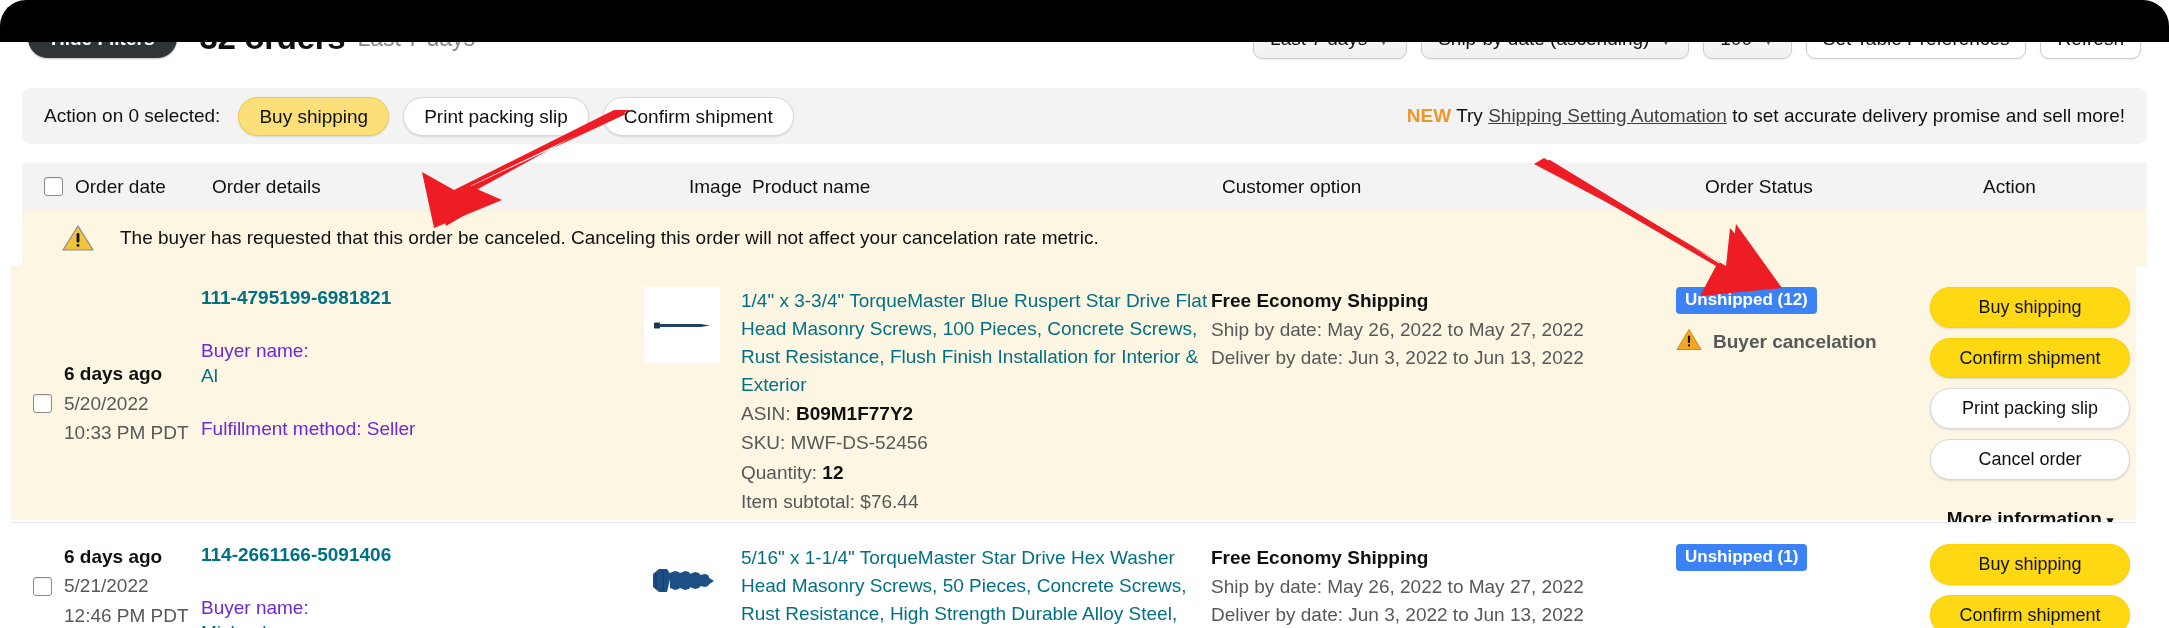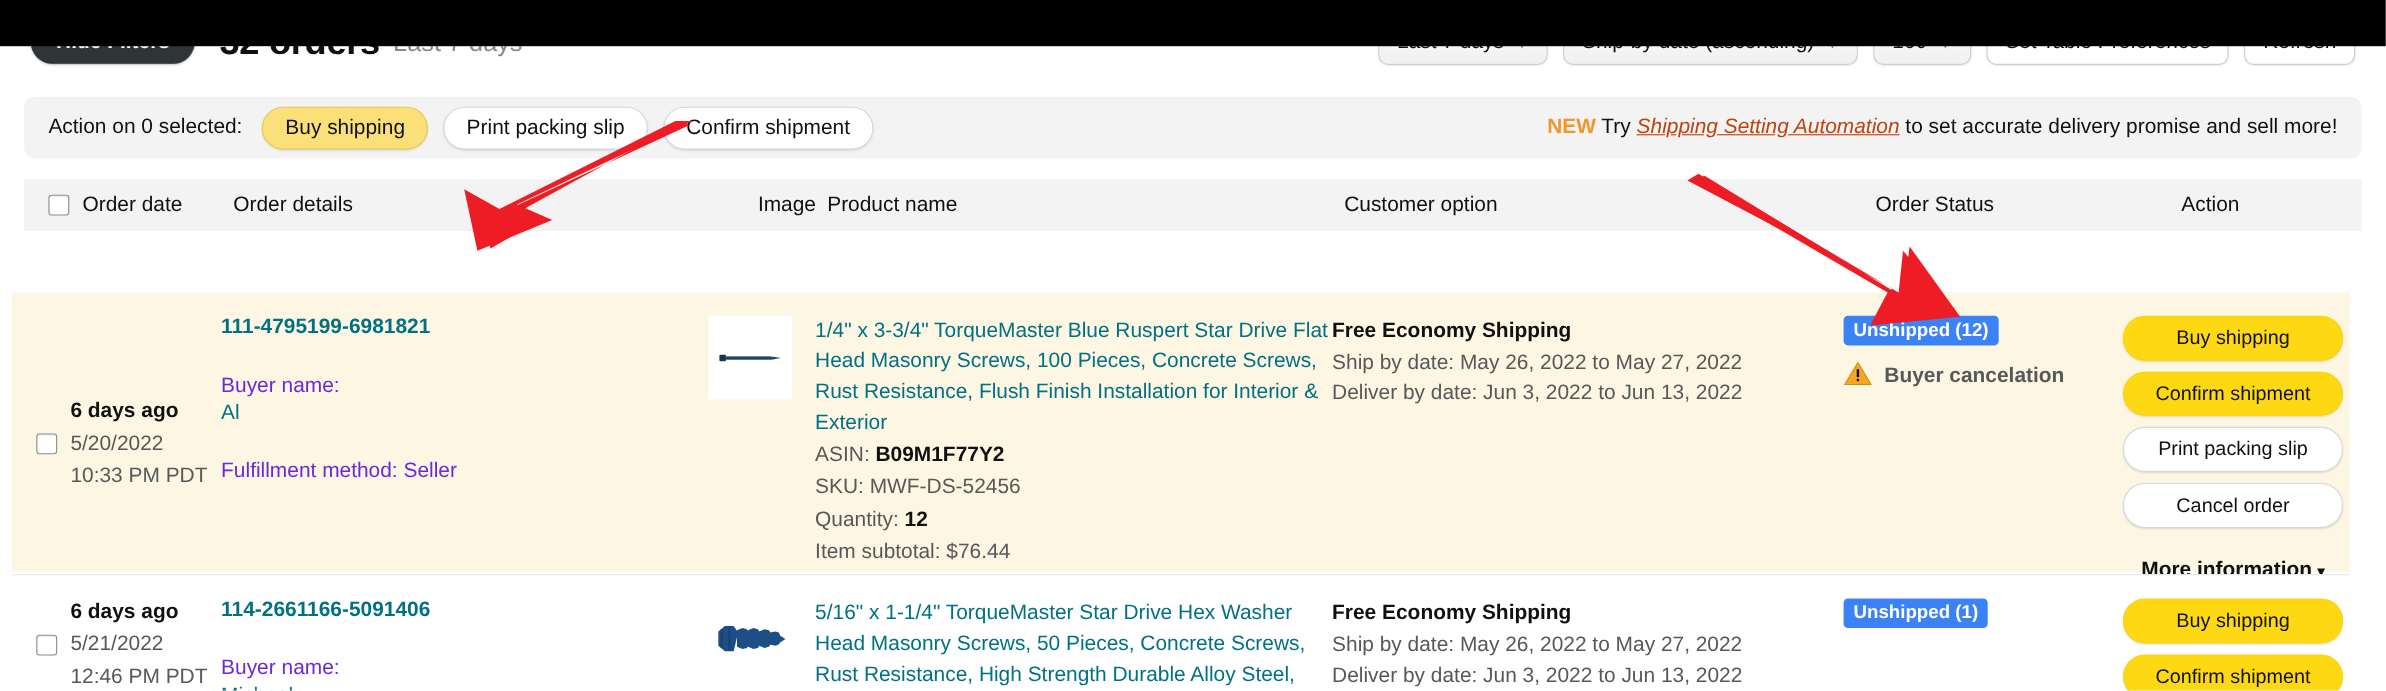--- a/index.html
+++ b/index.html
@@ -9,20 +9,21 @@
     font-family: "Liberation Sans", sans-serif;
   }
   #page {
     position: relative;
     width: 2169px;
     height: 628px;
     overflow: hidden;
     background: #ffffff;
     font-size: 19px;
     color: #0f1111;
+    border-radius: 26px;
   }
 
   
   .top-clip {
     position: absolute; left: 0; top: 0;
     width: 2169px; height: 42px;
     background: #000000;
     z-index: 40;
   }
 
@@ -108,21 +109,21 @@
     background: #fbe07a;
     border-color: #ecc84b;
   }
   .promo {
     margin-left: auto;
     font-size: 19px;
     color: #0f1111;
     white-space: nowrap;
   }
   .promo .new { color: #f0962b; font-weight: bold; }
-  .promo a { color: #c2410c; text-decoration: underline; font-style: italic; }
+  .promo a { color: #404040; text-decoration: underline; }
 
   
   .table-head {
     position: absolute; left: 22px; top: 163px;
     width: 2125px; height: 47px;
     background: #f3f3f3;
     display: flex; align-items: center;
     font-size: 19px;
     color: #0f1111;
     z-index: 4;
@@ -290,20 +291,30 @@
       <span>Order date</span>
     </div>
     <div class="c-det">Order details</div>
     <div class="c-img">Image</div>
     <div class="c-prod">Product name</div>
     <div class="c-cust">Customer option</div>
     <div class="c-stat">Order Status</div>
     <div class="c-act">Action</div>
   </div>
 
+  <div class="warn-banner">
+    <span class="tri-warn">
+      <svg width="32" height="28" viewBox="0 0 32 28">
+        <polygon points="16,2 31,26 1,26" fill="#f5c33b" stroke="#8a8a8a" stroke-width="1.2" stroke-linejoin="round"></polygon>
+        <rect x="14.6" y="9" width="2.8" height="9.5" rx="1.2" fill="#111"></rect>
+        <rect x="14.6" y="20" width="2.8" height="2.8" rx="1.2" fill="#111"></rect>
+      </svg>
+    </span>
+    <span class="warn-text">The buyer has requested that this order be canceled. Canceling this order will not affect your cancelation rate metric.</span>
+  </div>
 
   <div class="row r1">
 
     <div class="c-date">
       <span class="cb"></span>
       <div>
         <div class="date-strong">6 days ago</div>
         <div class="muted">5/20/2022</div>
         <div class="muted">10:33 PM PDT</div>
       </div>

